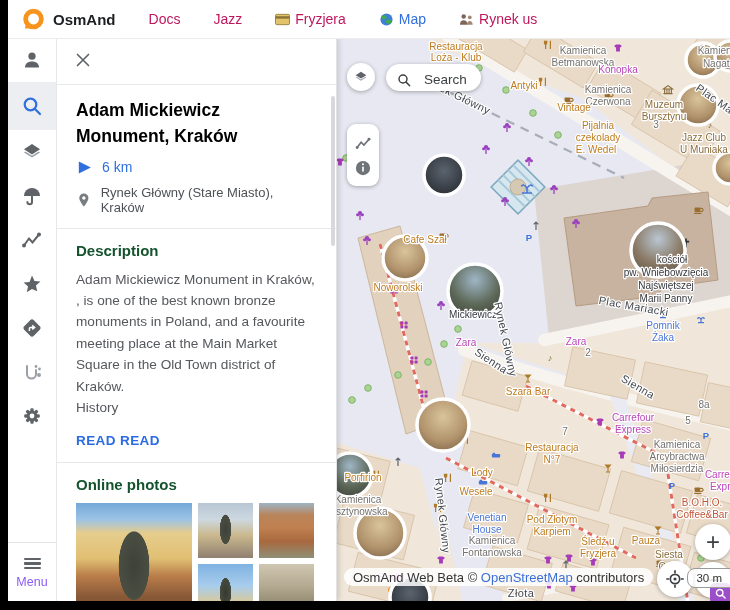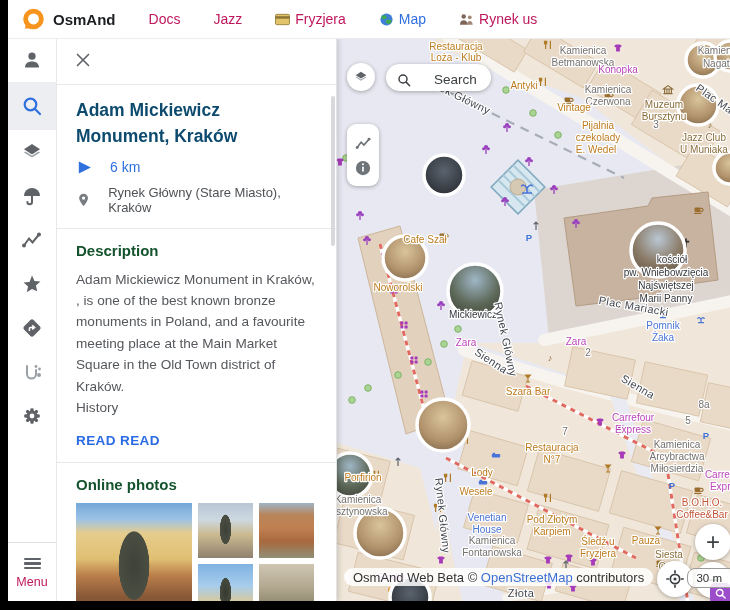--- a/index.html
+++ b/index.html
@@ -13,30 +13,30 @@
   .nav-item{display:flex;align-items:center;gap:5px;margin-left:33px;font-size:14px;color:#be185d;cursor:pointer;}
   .nav-item.accent{color:#2f6fde;}
   .nav-ic{width:15px;height:13px;display:inline-block;}
   
   .rail{position:absolute;top:38px;left:0;width:48px;bottom:0;background:#fff;border-right:1px solid #e8e8ea;z-index:25;}
   .rail-btn{width:48px;height:44px;border:0;background:transparent;display:flex;align-items:center;justify-content:center;cursor:pointer;padding:0;}
   .rail-btn.active{background:#edeef1;height:48px;}
   .rail-menu{position:absolute;bottom:0;left:0;width:48px;height:58px;border-top:1px solid #e2e2e4;
     display:flex;flex-direction:column;align-items:center;justify-content:center;gap:3px;cursor:pointer;background:#fff;}
   .hamburger span{display:block;width:17px;height:2.2px;background:#5f6368;margin:2.6px 0;border-radius:1px;}
-  .menu-label{font-size:12.5px;color:#be185d;}
+  .menu-label{font-size:12.5px;color:#8b5cf6;}
   
   .panel{position:absolute;top:38px;left:48px;width:280px;bottom:0;background:#fff;z-index:20;
     box-shadow:2px 0 5px rgba(0,0,0,.14);border-right:1px solid #e3e3e6;}
   .panel-head{height:46px;border-bottom:1px solid #e8e8e8;display:flex;align-items:center;}
   .close-btn{border:0;background:none;margin-left:12px;padding:4px;cursor:pointer;}
   .panel-body{padding:0 20px;position:relative;}
-  .poi-title{font-size:17.5px;line-height:1.5;font-weight:bold;color:#0c4a6e;margin:12px 0 2px 0;}
+  .poi-title{font-size:17.5px;line-height:1.5;font-weight:bold;color:#000000;margin:12px 0 2px 0;}
   .poi-cat{font-size:13px;color:#70757a;margin-bottom:14px;}
-  .row{display:flex;align-items:center;gap:17px;margin:9px 0;}
+  .row{display:flex;align-items:center;gap:9px;margin:9px 0;}
   .dist-txt{font-size:14px;color:#2f6fde;}
   .addr-txt{font-size:13px;color:#4e5256;}
   .divider{height:1px;background:#e8e8e8;margin:13px -20px;}
   .sec-h{font-size:15px;font-weight:bold;color:#14532d;margin:2px 0 10px 0;}
   .desc-p{font-size:13.6px;line-height:1.58;color:#55585c;margin:0 0 12px 0;white-space:pre-line;}
   .link{font-size:13.5px;font-weight:bold;color:#2b6be4;letter-spacing:.4px;cursor:pointer;display:inline-block;}
   .photo-grid{display:flex;gap:6px;margin:6px 0 14px 0;}
   .ph-large{width:116px;height:116px;flex:0 0 auto;cursor:pointer;}
   .ph-col{display:flex;flex-wrap:wrap;gap:6px;width:118px;}
   .ph-s{width:55px;height:55px;cursor:pointer;}
@@ -54,21 +54,21 @@
   .map svg.basemap{position:absolute;top:0;left:0;}
   .ml{font-size:10px;text-anchor:middle;paint-order:stroke;stroke:#ffffff;stroke-width:2.4px;stroke-linejoin:round;}
   .ml-o{fill:#bd7b1e;}.ml-s{fill:#bb44bb;}.ml-n{fill:#73716e;}.ml-b{fill:#4a74d6;}
   .ml-w{fill:#8a6d3b;}.ml-d{fill:#33363b;}.ml-r{fill:#c2563a;}
   .ml-t{fill:#43474f;font-size:11px;letter-spacing:.4px;}
   .photo-marker{stroke:#fff;stroke-width:3.5;cursor:pointer;}
   .ctl{position:absolute;background:#fff;box-shadow:0 1px 4px rgba(0,0,0,.3);border:0;cursor:pointer;
     display:flex;align-items:center;justify-content:center;}
   .ctl-circle{border-radius:50%;}
   .layers-btn{left:11px;top:25px;width:28px;height:28px;}
-  .search-pill{left:50px;top:26px;height:27px;border-radius:14px;padding:4px 14px 0 10px;gap:22px;font-size:13.5px;color:#3c4043;}
+  .search-pill{left:50px;top:26px;height:27px;border-radius:14px;padding:4px 14px 0 10px;gap:12px;font-size:13.5px;color:#3c4043;}
   .tools{left:11px;top:86px;width:32px;height:62px;border-radius:9px;flex-direction:column;gap:6px;}
   .zoom-in{left:359px;top:486px;width:36px;height:36px;}
   .zoom-out{left:359px;top:524px;width:36px;height:36px;}
   .locate-btn{left:321px;top:523px;width:36px;height:36px;}
   .zoom-glyph{font-size:24px;color:#3c4043;line-height:1;font-weight:400;}
   .attribution{position:absolute;left:8px;top:530px;height:18px;background:rgba(255,255,255,.85);border-radius:10px;
     display:flex;align-items:center;padding:0 9px;font-size:13px;color:#333;white-space:pre;z-index:5;}
   .attribution .osm{color:#3b6fd4;cursor:pointer;}
   .scalebar{position:absolute;right:-4px;top:530px;height:18px;background:rgba(255,255,255,.85);
     border:1.5px solid #9a9a9a;border-radius:8px;padding:0 16px 0 8px;font-size:11.5px;color:#333;

